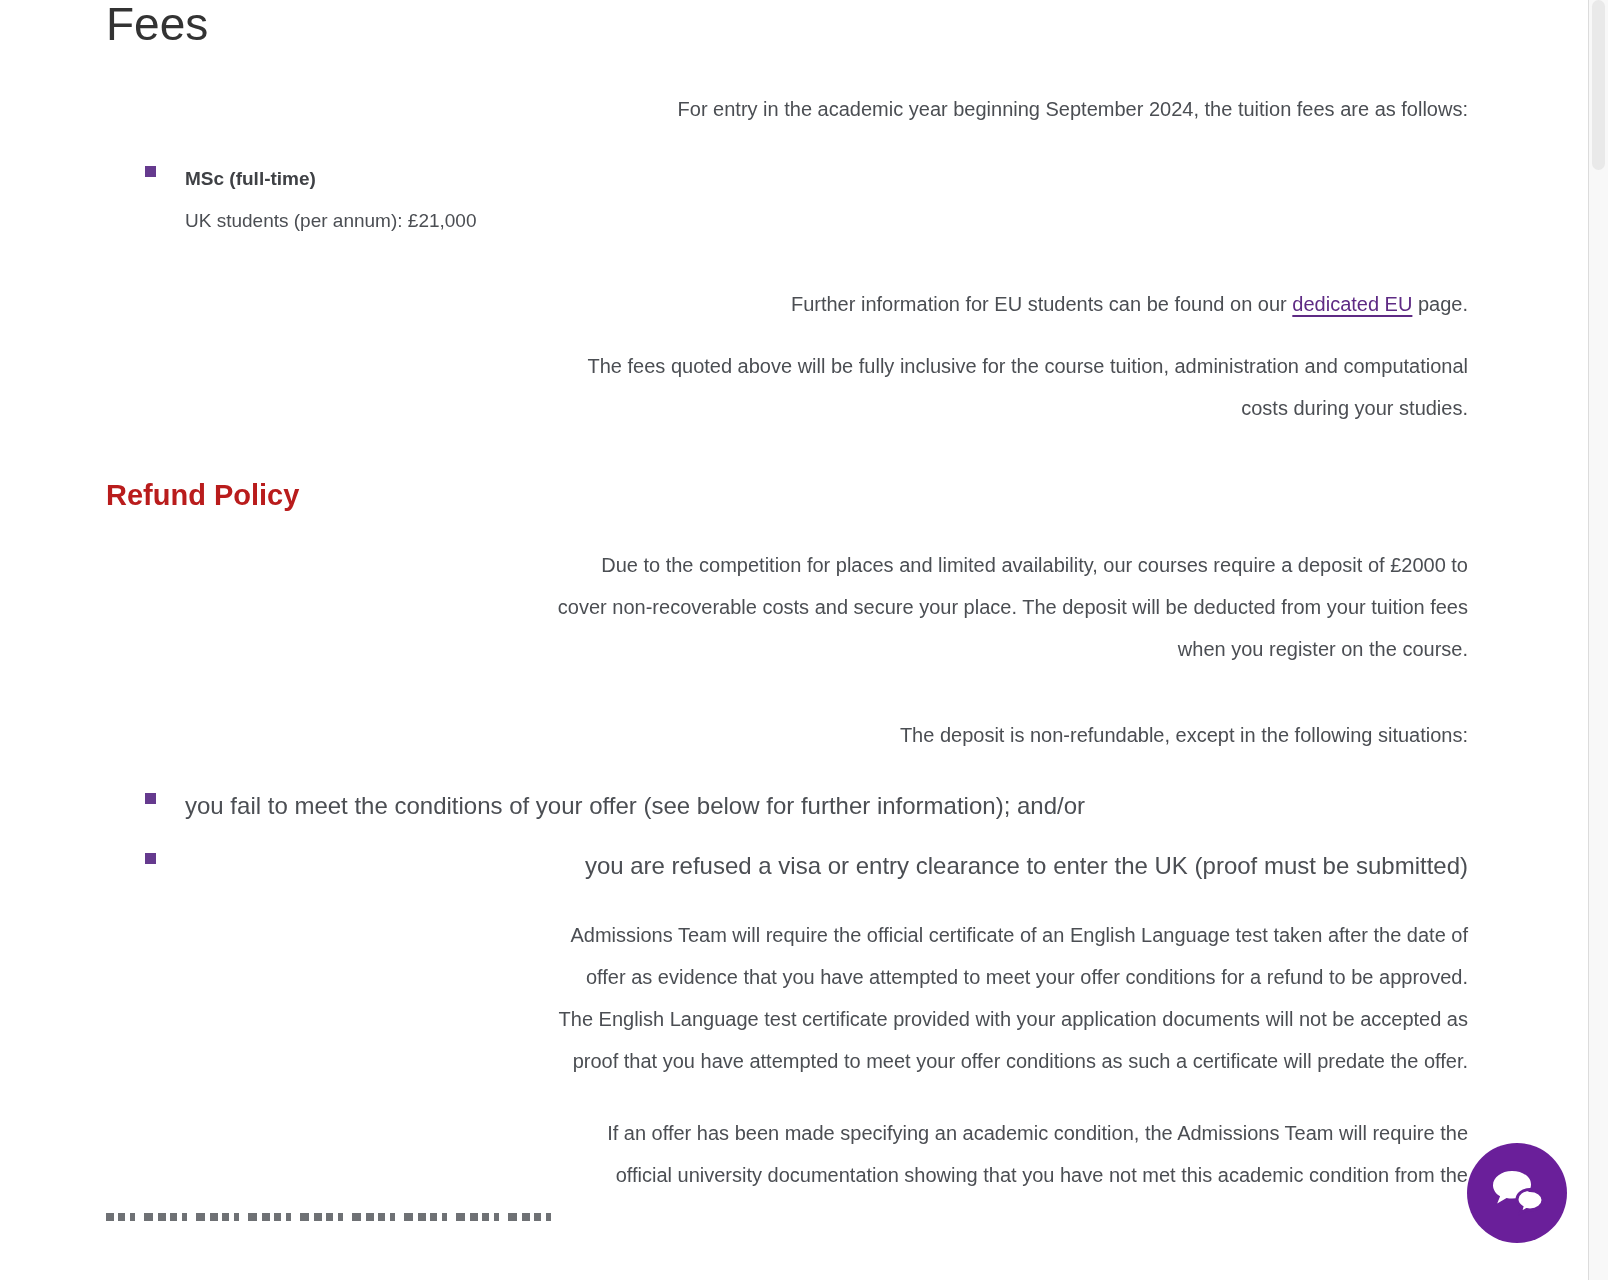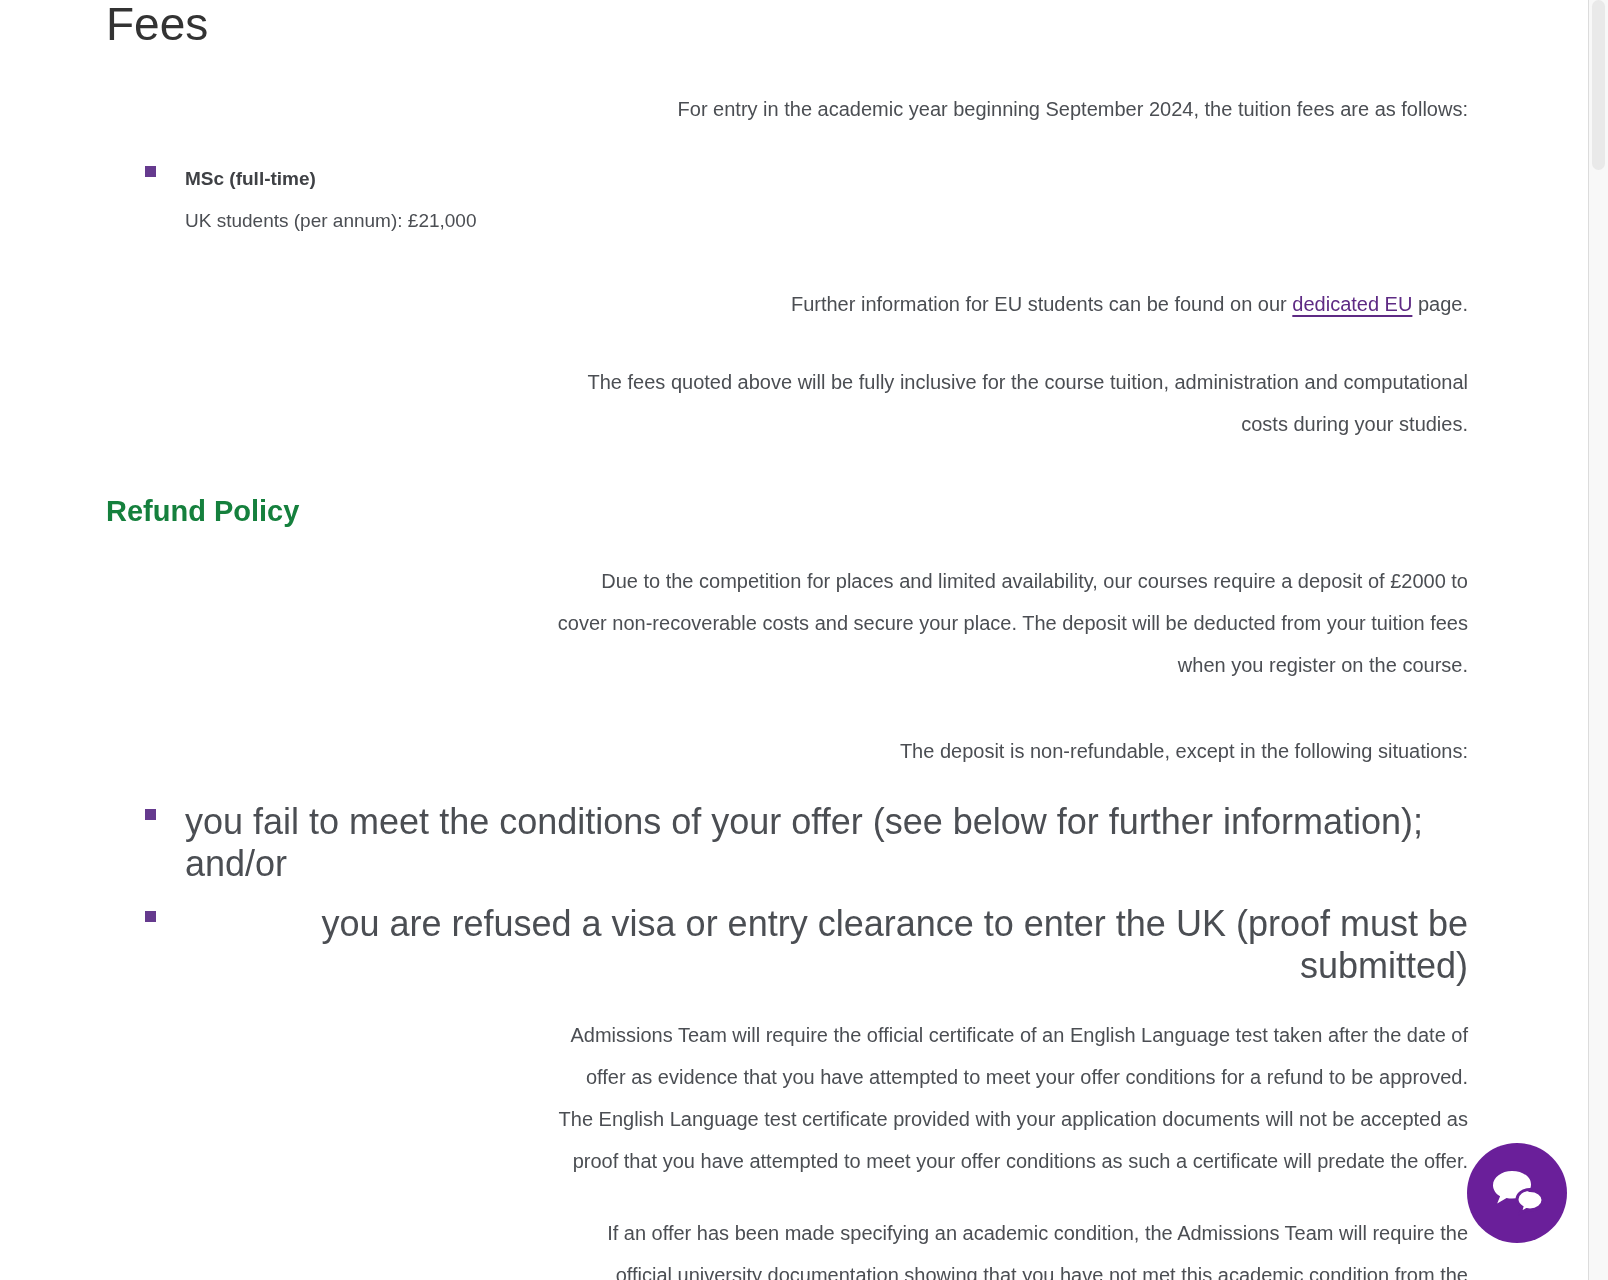--- a/index.html
+++ b/index.html
@@ -47,43 +47,43 @@
   ul.fees-list > li::before {
     content: "";
     position: absolute;
     left: 39px;
     top: 8px;
     width: 11px;
     height: 11px;
     background: #653a8e;
   }
   .fee-title { font-weight: 700; color: #3f4145; }
-  .eu-para { margin-bottom: 36px; }
+  .eu-para { margin-bottom: 20px; }
   a.inline-link {
     color: #5e2a84;
     text-decoration: underline;
     text-decoration-thickness: 2px;
     text-underline-offset: 4px;
     cursor: pointer;
   }
   .inclusive-para { margin-bottom: 45px; }
   h2.sub-heading {
     font-size: 29px;
     line-height: 42px;
     font-weight: 700;
-    color: #15803d;
+    color: #b91c1c;
     margin: 0 0 28px 0;
   }
   .deposit-para { margin-bottom: 44px; }
   .situations-intro { margin-bottom: 29px; }
   ul.situations-list { margin: 0 0 27px 0; }
   ul.situations-list > li {
     position: relative;
     padding-left: 79px;
-    font-size: 36px;
+    font-size: 24px;
     line-height: 42px;
     margin-bottom: 18px;
   }
   ul.situations-list > li:last-child { margin-bottom: 0; text-align: right; }
   ul.situations-list > li::before {
     content: "";
     position: absolute;
     left: 39px;
     top: 8px;
     width: 11px;

